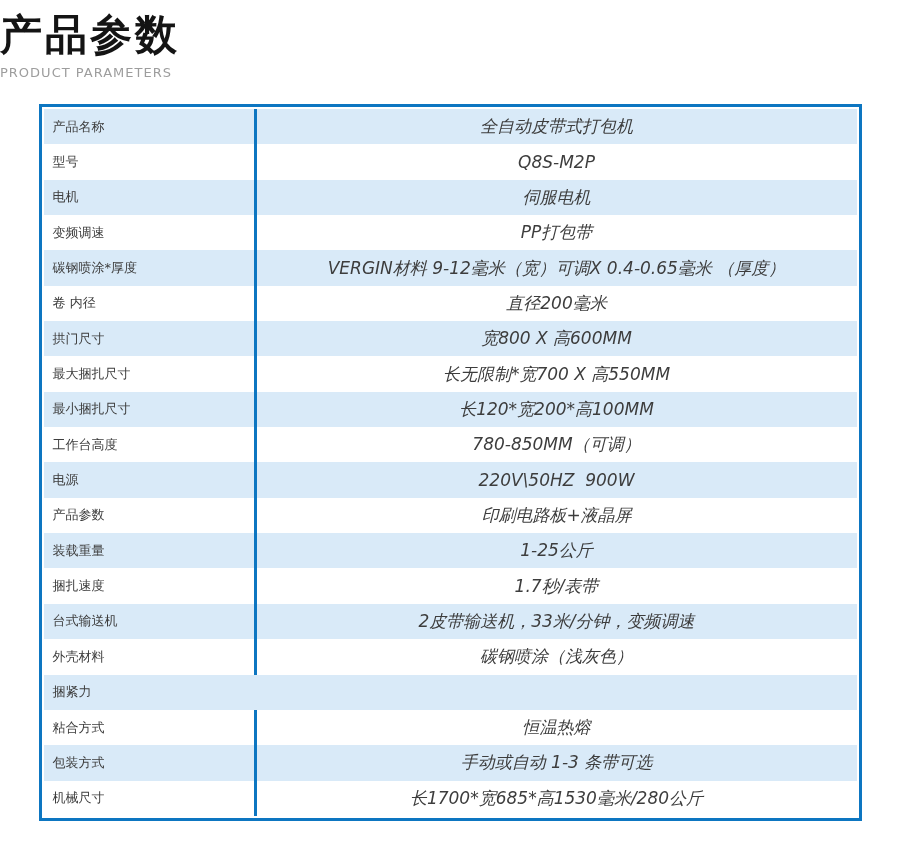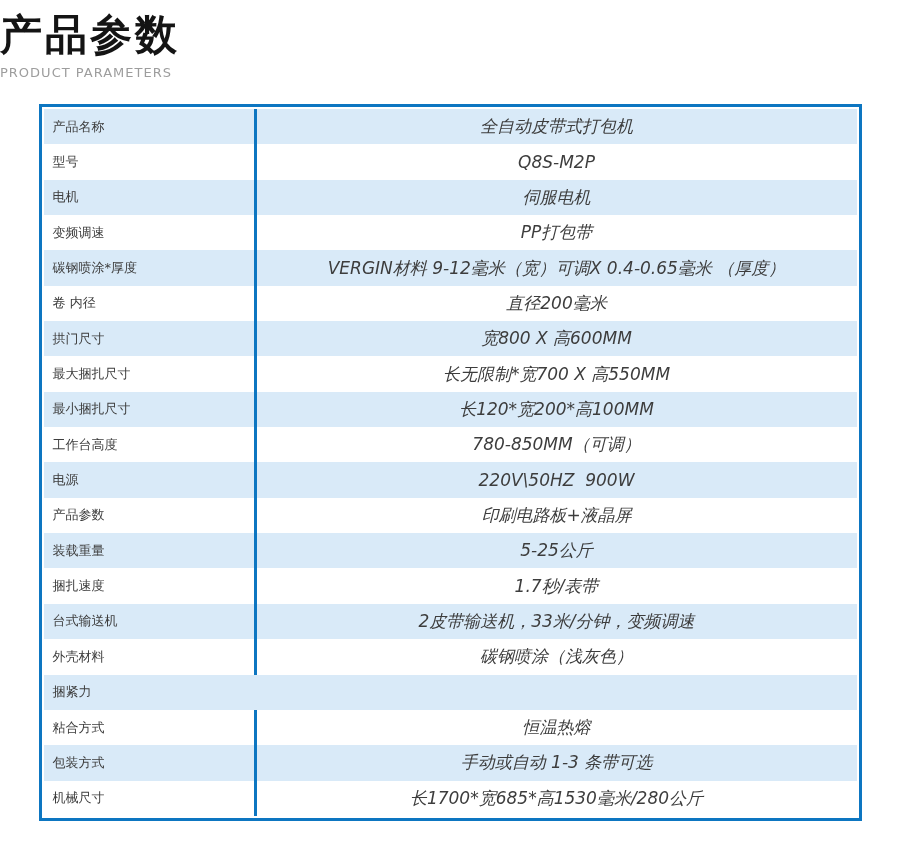--- a/index.html
+++ b/index.html
@@ -141,21 +141,21 @@
     <div class="cell-value">220V\50HZ  900W</div>
   </div>
 
   <div class="row">
     <div class="cell-label">产品参数</div>
     <div class="cell-value">印刷电路板+液晶屏</div>
   </div>
 
   <div class="row">
     <div class="cell-label">装载重量</div>
-    <div class="cell-value">5-25公斤</div>
+    <div class="cell-value">1-25公斤</div>
   </div>
 
   <div class="row">
     <div class="cell-label">捆扎速度</div>
     <div class="cell-value">1.7秒/表带</div>
   </div>
 
   <div class="row">
     <div class="cell-label">台式输送机</div>
     <div class="cell-value">2皮带输送机，33米/分钟，变频调速</div>

